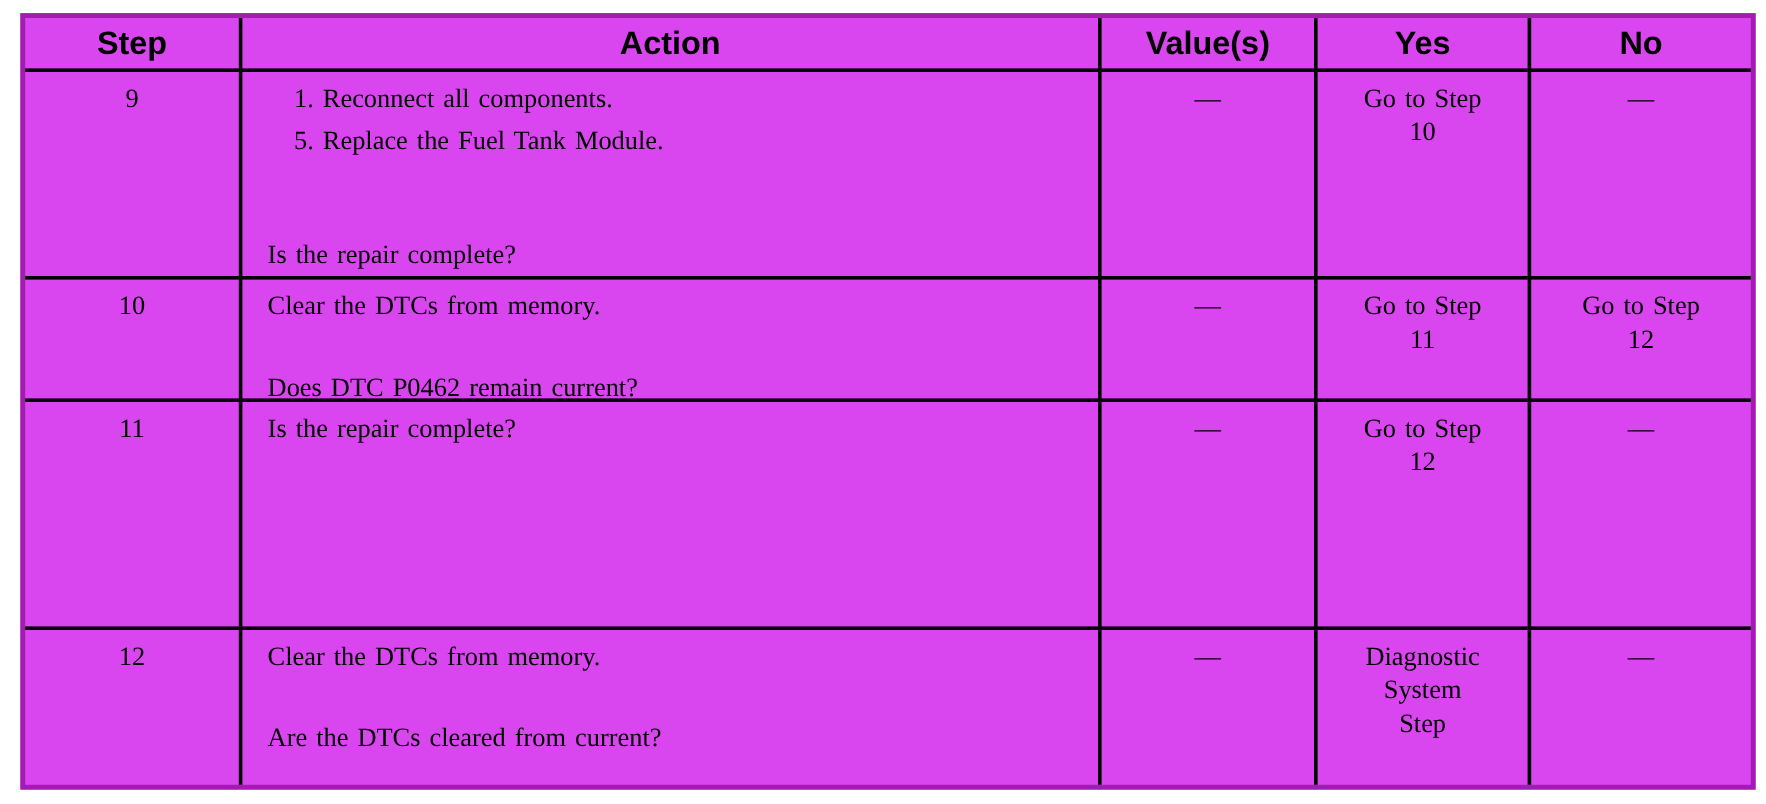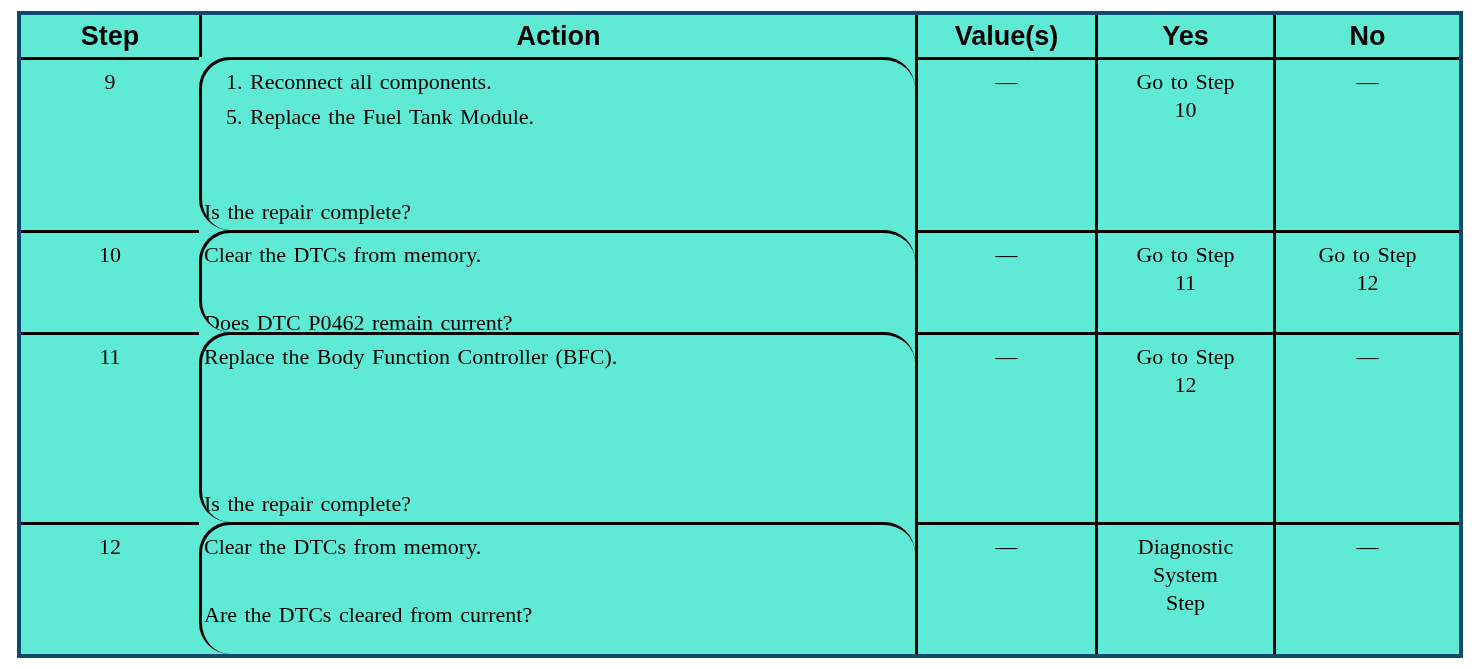--- a/index.html
+++ b/index.html
@@ -15,22 +15,22 @@
     color: #000000;
     overflow: hidden;
   }
   .doc-table {
     position: absolute;
     left: 17px;
     top: 11px;
     display: grid;
     grid-template-columns: 178px 716px 180px 178px 186px;
     grid-template-rows: 42px 173px 102px 190px 132px;
-    border: 4px solid #0c4a6e;
-    background: #5eead4;
+    border: 4px solid #a21caf;
+    background: #d946ef;
   }
   .cell {
     box-sizing: border-box;
     border-left: 3px solid #000000;
     border-top: 3px solid #000000;
     font-size: 22px;
     line-height: 28px;
     padding: 8px 8px 4px 8px;
     word-spacing: 2px;
     overflow: hidden;
@@ -42,21 +42,21 @@
     font-weight: bold;
     font-size: 27px;
     line-height: 1;
     display: flex;
     align-items: center;
     justify-content: center;
     padding: 0;
     word-spacing: 0;
   }
   .center-col { text-align: center; }
-  .action-cell { padding-left: 2px; border-radius: 31px; }
+  .action-cell { padding-left: 21px; }
   .between {
     display: flex;
     flex-direction: column;
     justify-content: space-between;
   }
   .action-step {
     padding-left: 22px;
     margin-bottom: 7px;
   }
   .question-gap { margin-top: 40px; }
@@ -99,21 +99,20 @@
     <div>Go to Step</div>
     <div>11</div>
   </div>
   <div class="cell center-col">
     <div>Go to Step</div>
     <div>12</div>
   </div>
 
   <div class="cell c0 center-col">11</div>
   <div class="cell action-cell between">
-    <div>Replace the Body Function Controller (BFC).</div>
     <div>Is the repair complete?</div>
   </div>
   <div class="cell center-col">—</div>
   <div class="cell center-col">
     <div>Go to Step</div>
     <div>12</div>
   </div>
   <div class="cell center-col">
     <div>—</div>
   </div>

